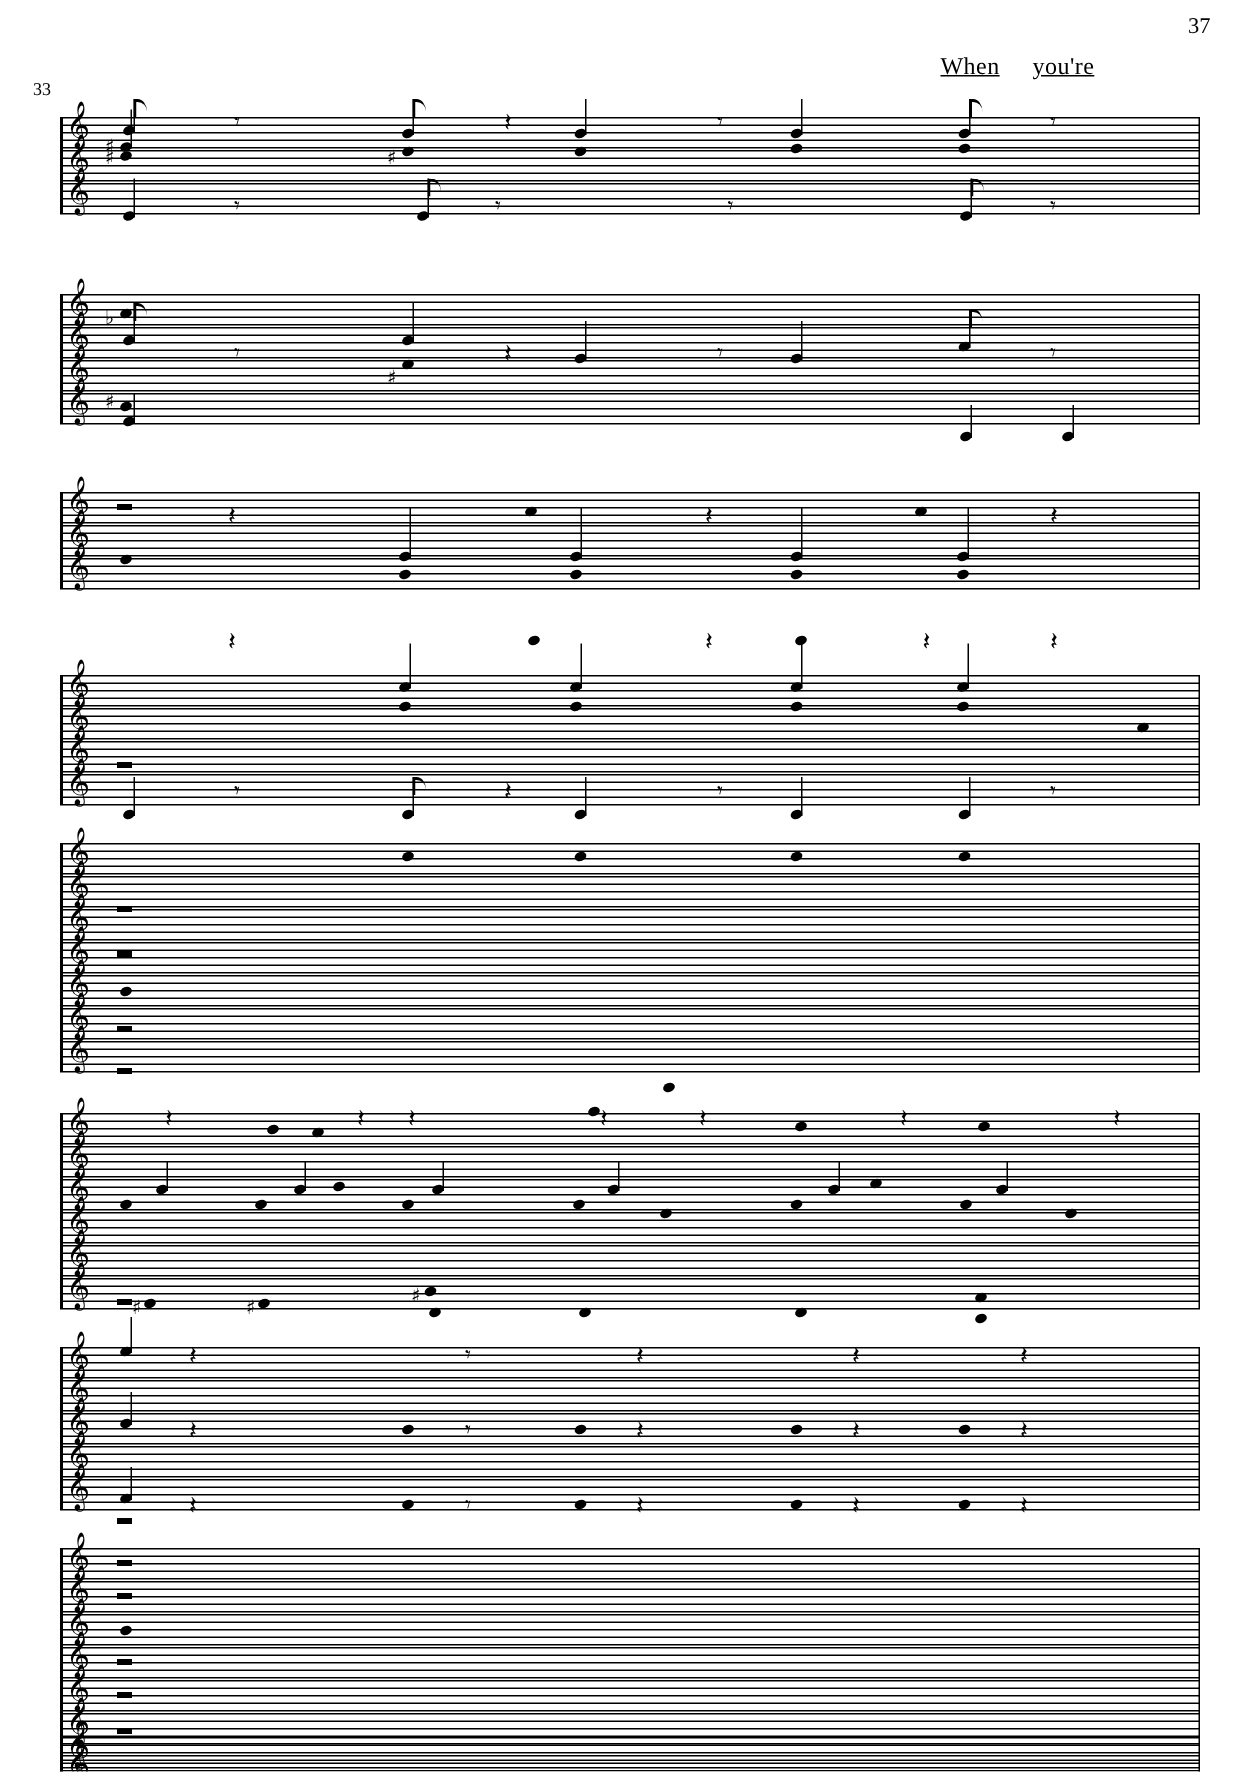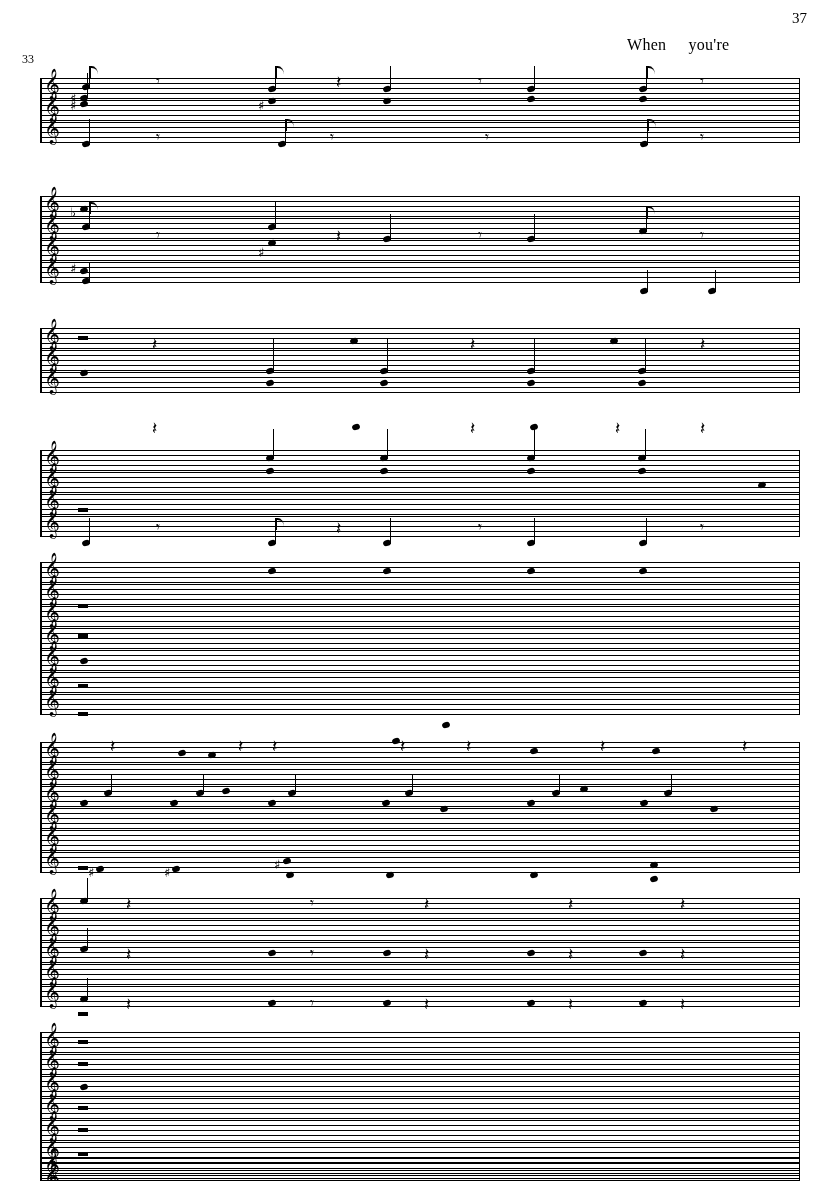--- a/index.html
+++ b/index.html
@@ -9,21 +9,21 @@
   }
   .page{position:absolute;left:0;top:0;width:835px;height:1181px;}
   .page-number{
     position:absolute;right:28px;top:10px;font-size:15px;
     font-family:"Liberation Serif", serif;
   }
   .lyrics{
     position:absolute;top:36px;left:627px;font-size:16px;letter-spacing:0.3px;
   }
   .lyrics span{display:inline-block;}
-  .lyric-word{margin-right:22px;}
+  .lyric-word{margin-right:22px;text-decoration:underline;}
   .measure-number{
     position:absolute;left:22px;top:52px;font-size:12px;font-weight:normal;
   }
   .staff{position:absolute;left:0;width:760px;height:22px;}
   .staff .line{position:absolute;left:0;width:100%;height:1px;background:#000;}
   .staff .line:nth-child(1){top:0px;}
   .staff .line:nth-child(2){top:5px;}
   .staff .line:nth-child(3){top:10px;}
   .staff .line:nth-child(4){top:15px;}
   .staff .line:nth-child(5){top:20px;}

